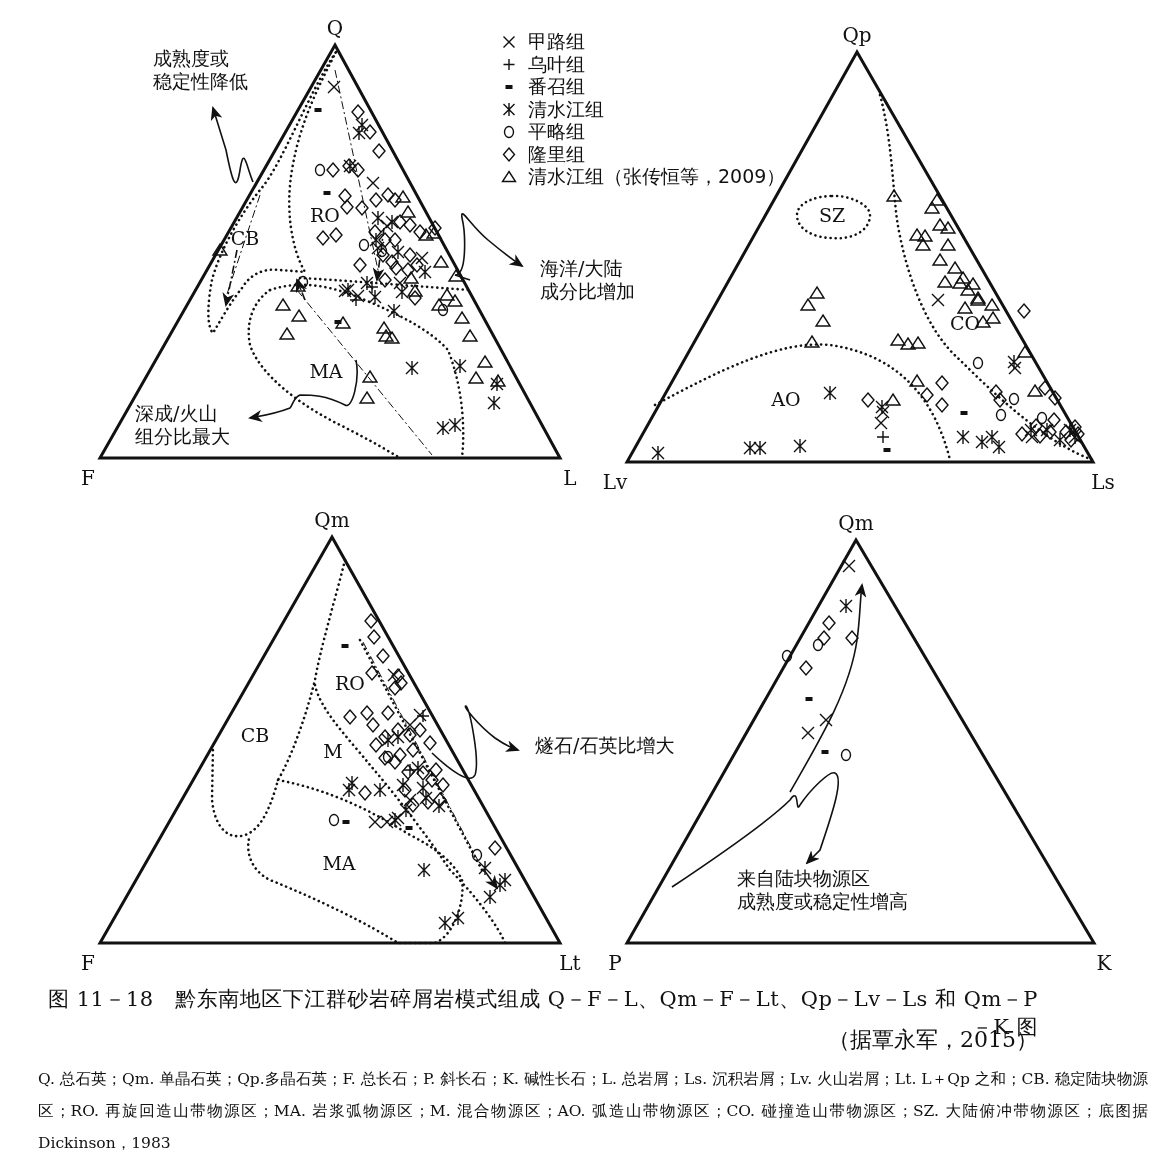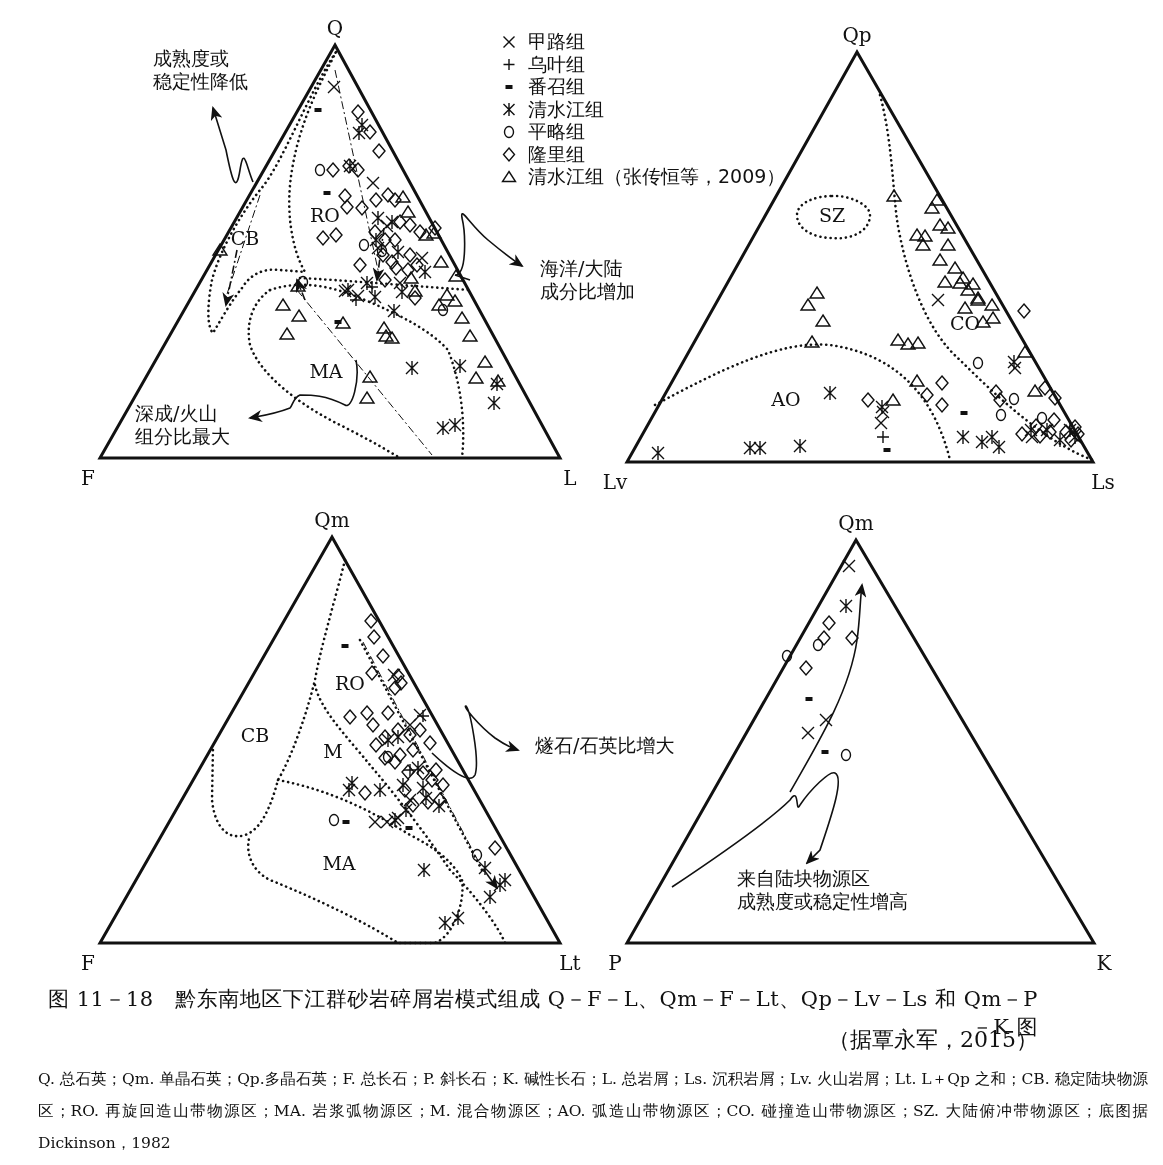--- a/index.html
+++ b/index.html
@@ -418,13 +418,13 @@
       <text x="528" y="138" font-size="19" text-anchor="start" fill="#111" font-family="&quot;DejaVu Sans&quot;,&quot;Liberation Sans&quot;,sans-serif">平略组</text>
       <path d="M509,148 L514.5,154.5 L509,161 L503.5,154.5 Z" stroke="#111" stroke-width="1.4" fill="none"></path>
       <text x="528" y="160.5" font-size="19" text-anchor="start" fill="#111" font-family="&quot;DejaVu Sans&quot;,&quot;Liberation Sans&quot;,sans-serif">隆里组</text>
       <path d="M509,171.5 L515.5,181.5 L502.5,181.5 Z" stroke="#111" stroke-width="1.4" fill="none"></path>
       <text x="528" y="183" font-size="19" text-anchor="start" fill="#111" font-family="&quot;DejaVu Sans&quot;,&quot;Liberation Sans&quot;,sans-serif">清水江组（张传恒等，2009）</text>
     </g>
 </svg>
 
 <div id="cap-title" class="caption">图 11－18　黔东南地区下江群砂岩碎屑岩模式组成 Q－F－L、Qm－F－Lt、Qp－Lv－Ls 和 Qm－P－K 图</div>
 <div id="cap-source" class="caption">（据覃永军，2015）</div>
-<div id="cap-notes">Q. 总石英；Qm. 单晶石英；Qp.多晶石英；F. 总长石；P. 斜长石；K. 碱性长石；L. 总岩屑；Ls. 沉积岩屑；Lv. 火山岩屑；Lt. L＋Qp 之和；CB. 稳定陆块物源区；RO. 再旋回造山带物源区；MA. 岩浆弧物源区；M. 混合物源区；AO. 弧造山带物源区；CO. 碰撞造山带物源区；SZ. 大陆俯冲带物源区；底图据 Dickinson，1982</div>
+<div id="cap-notes">Q. 总石英；Qm. 单晶石英；Qp.多晶石英；F. 总长石；P. 斜长石；K. 碱性长石；L. 总岩屑；Ls. 沉积岩屑；Lv. 火山岩屑；Lt. L＋Qp 之和；CB. 稳定陆块物源区；RO. 再旋回造山带物源区；MA. 岩浆弧物源区；M. 混合物源区；AO. 弧造山带物源区；CO. 碰撞造山带物源区；SZ. 大陆俯冲带物源区；底图据 Dickinson，1983</div>
 
 </body></html>

